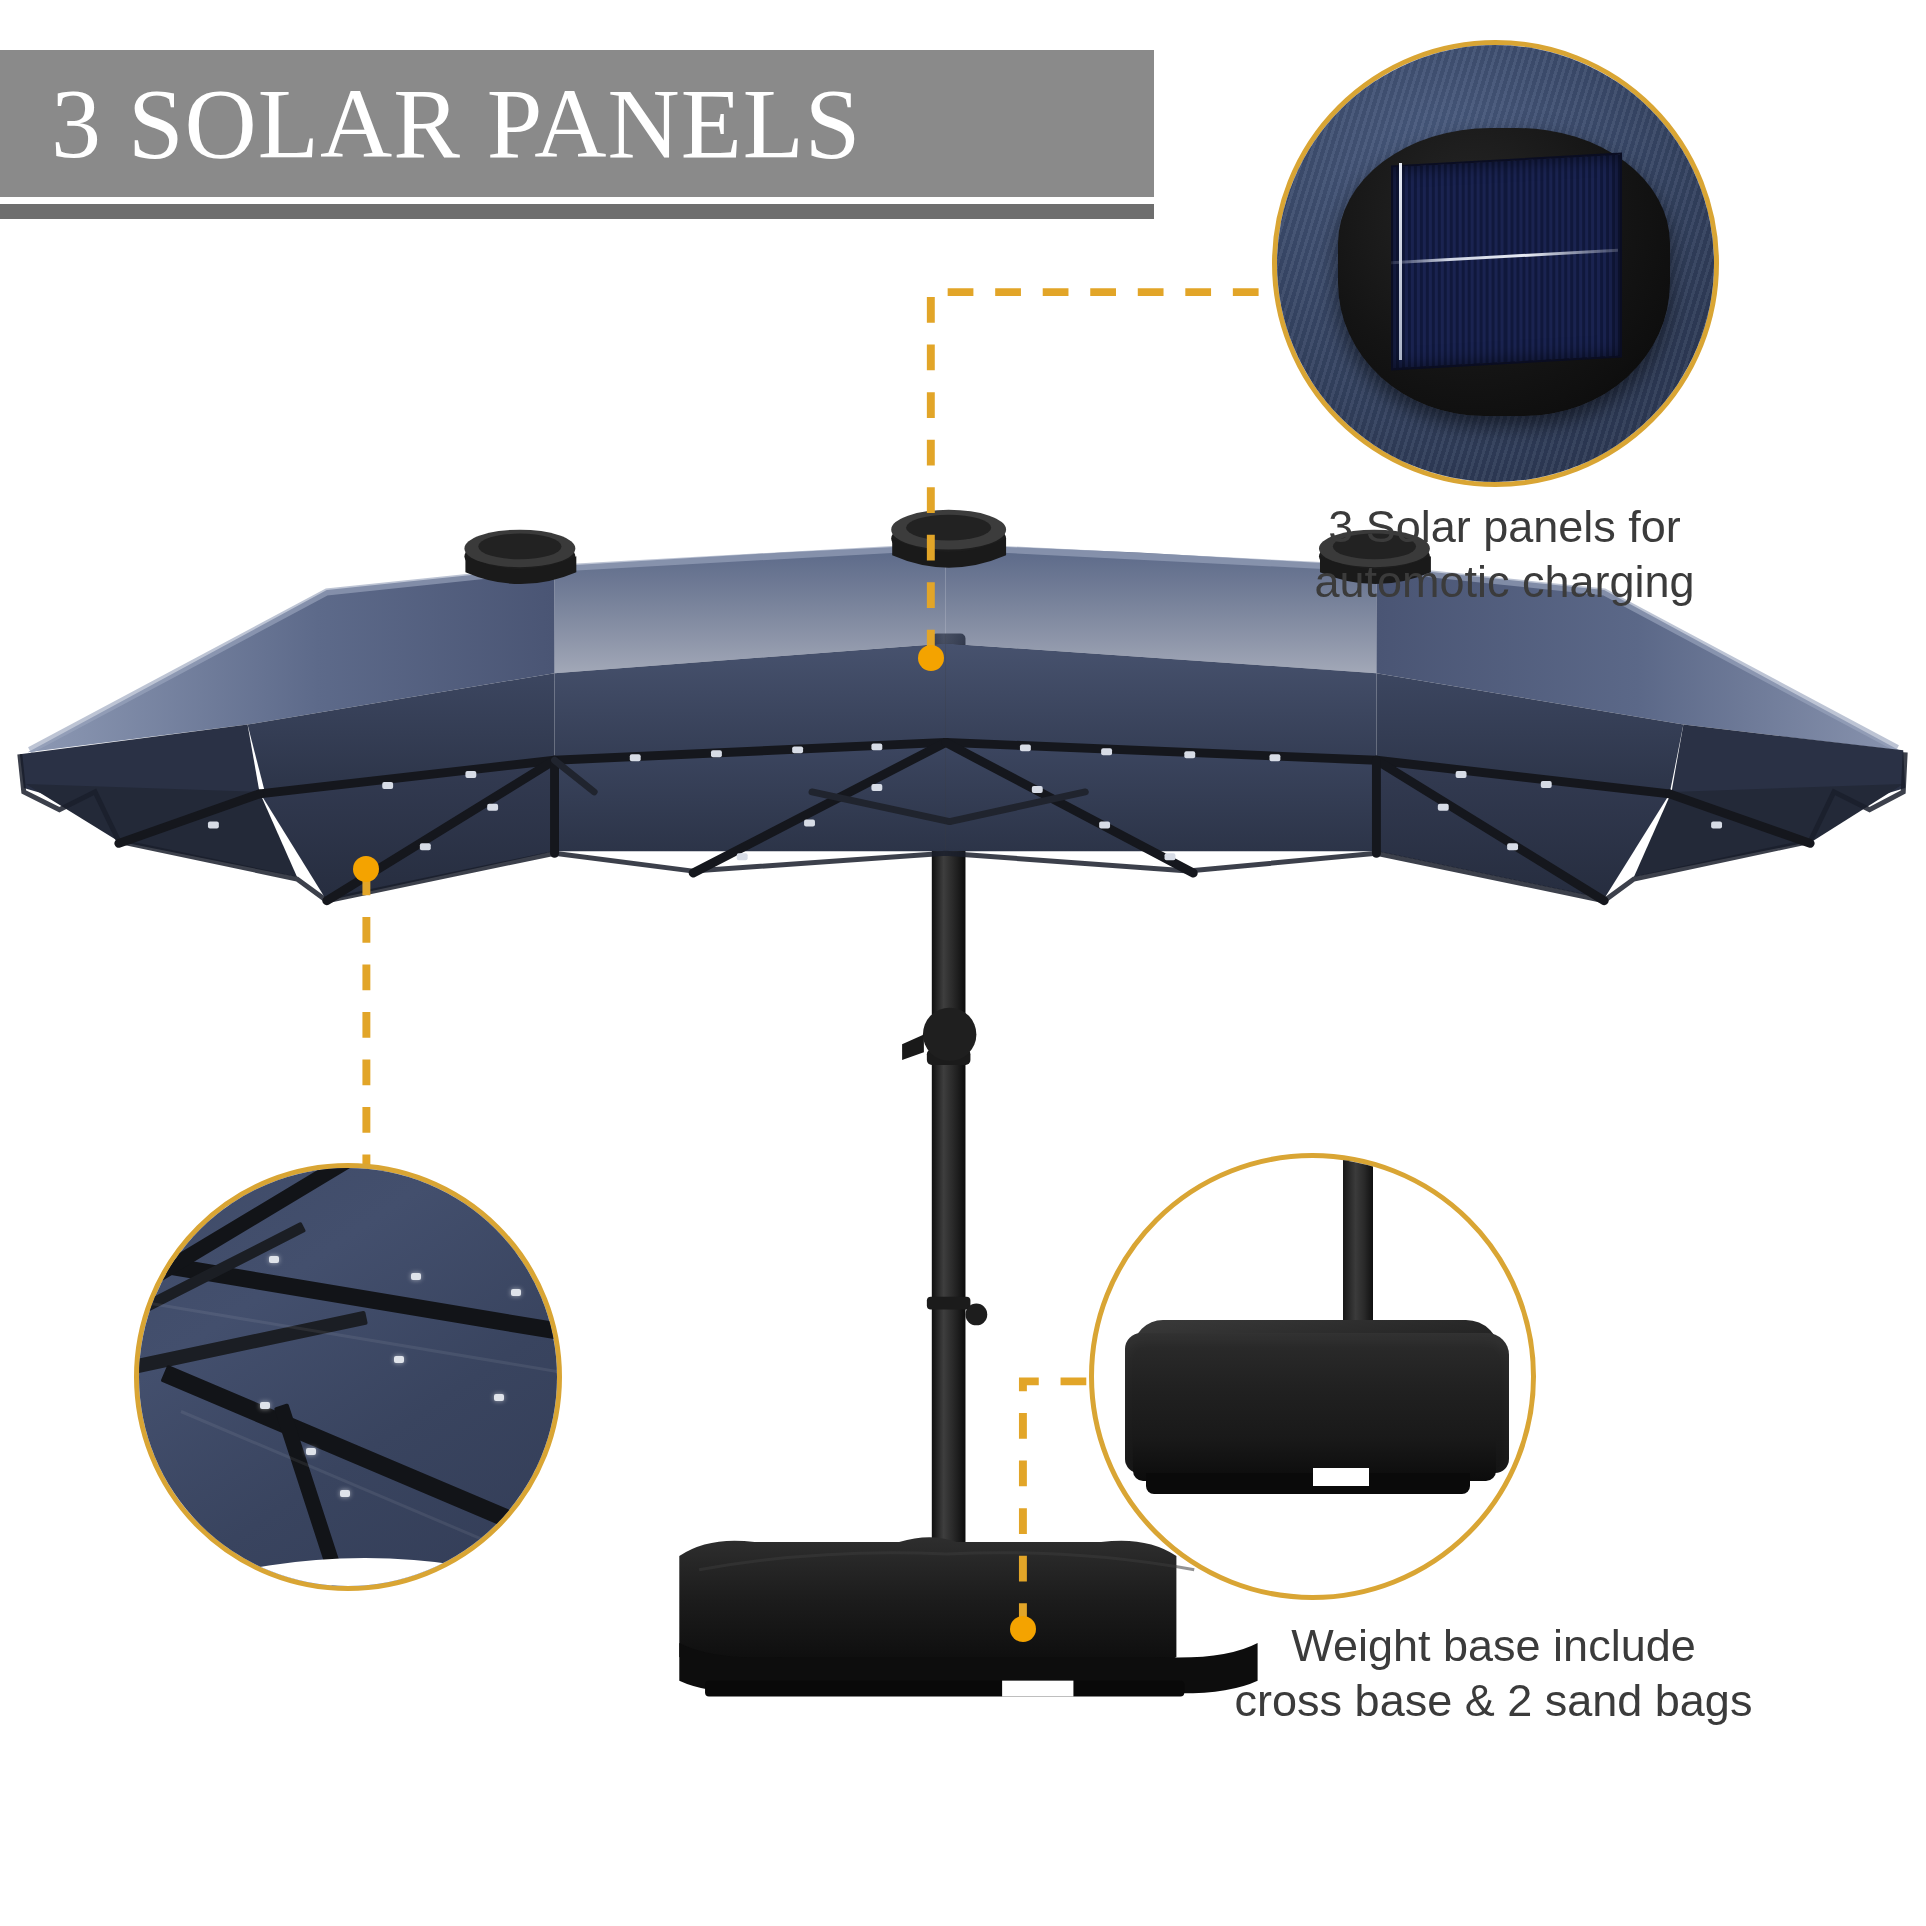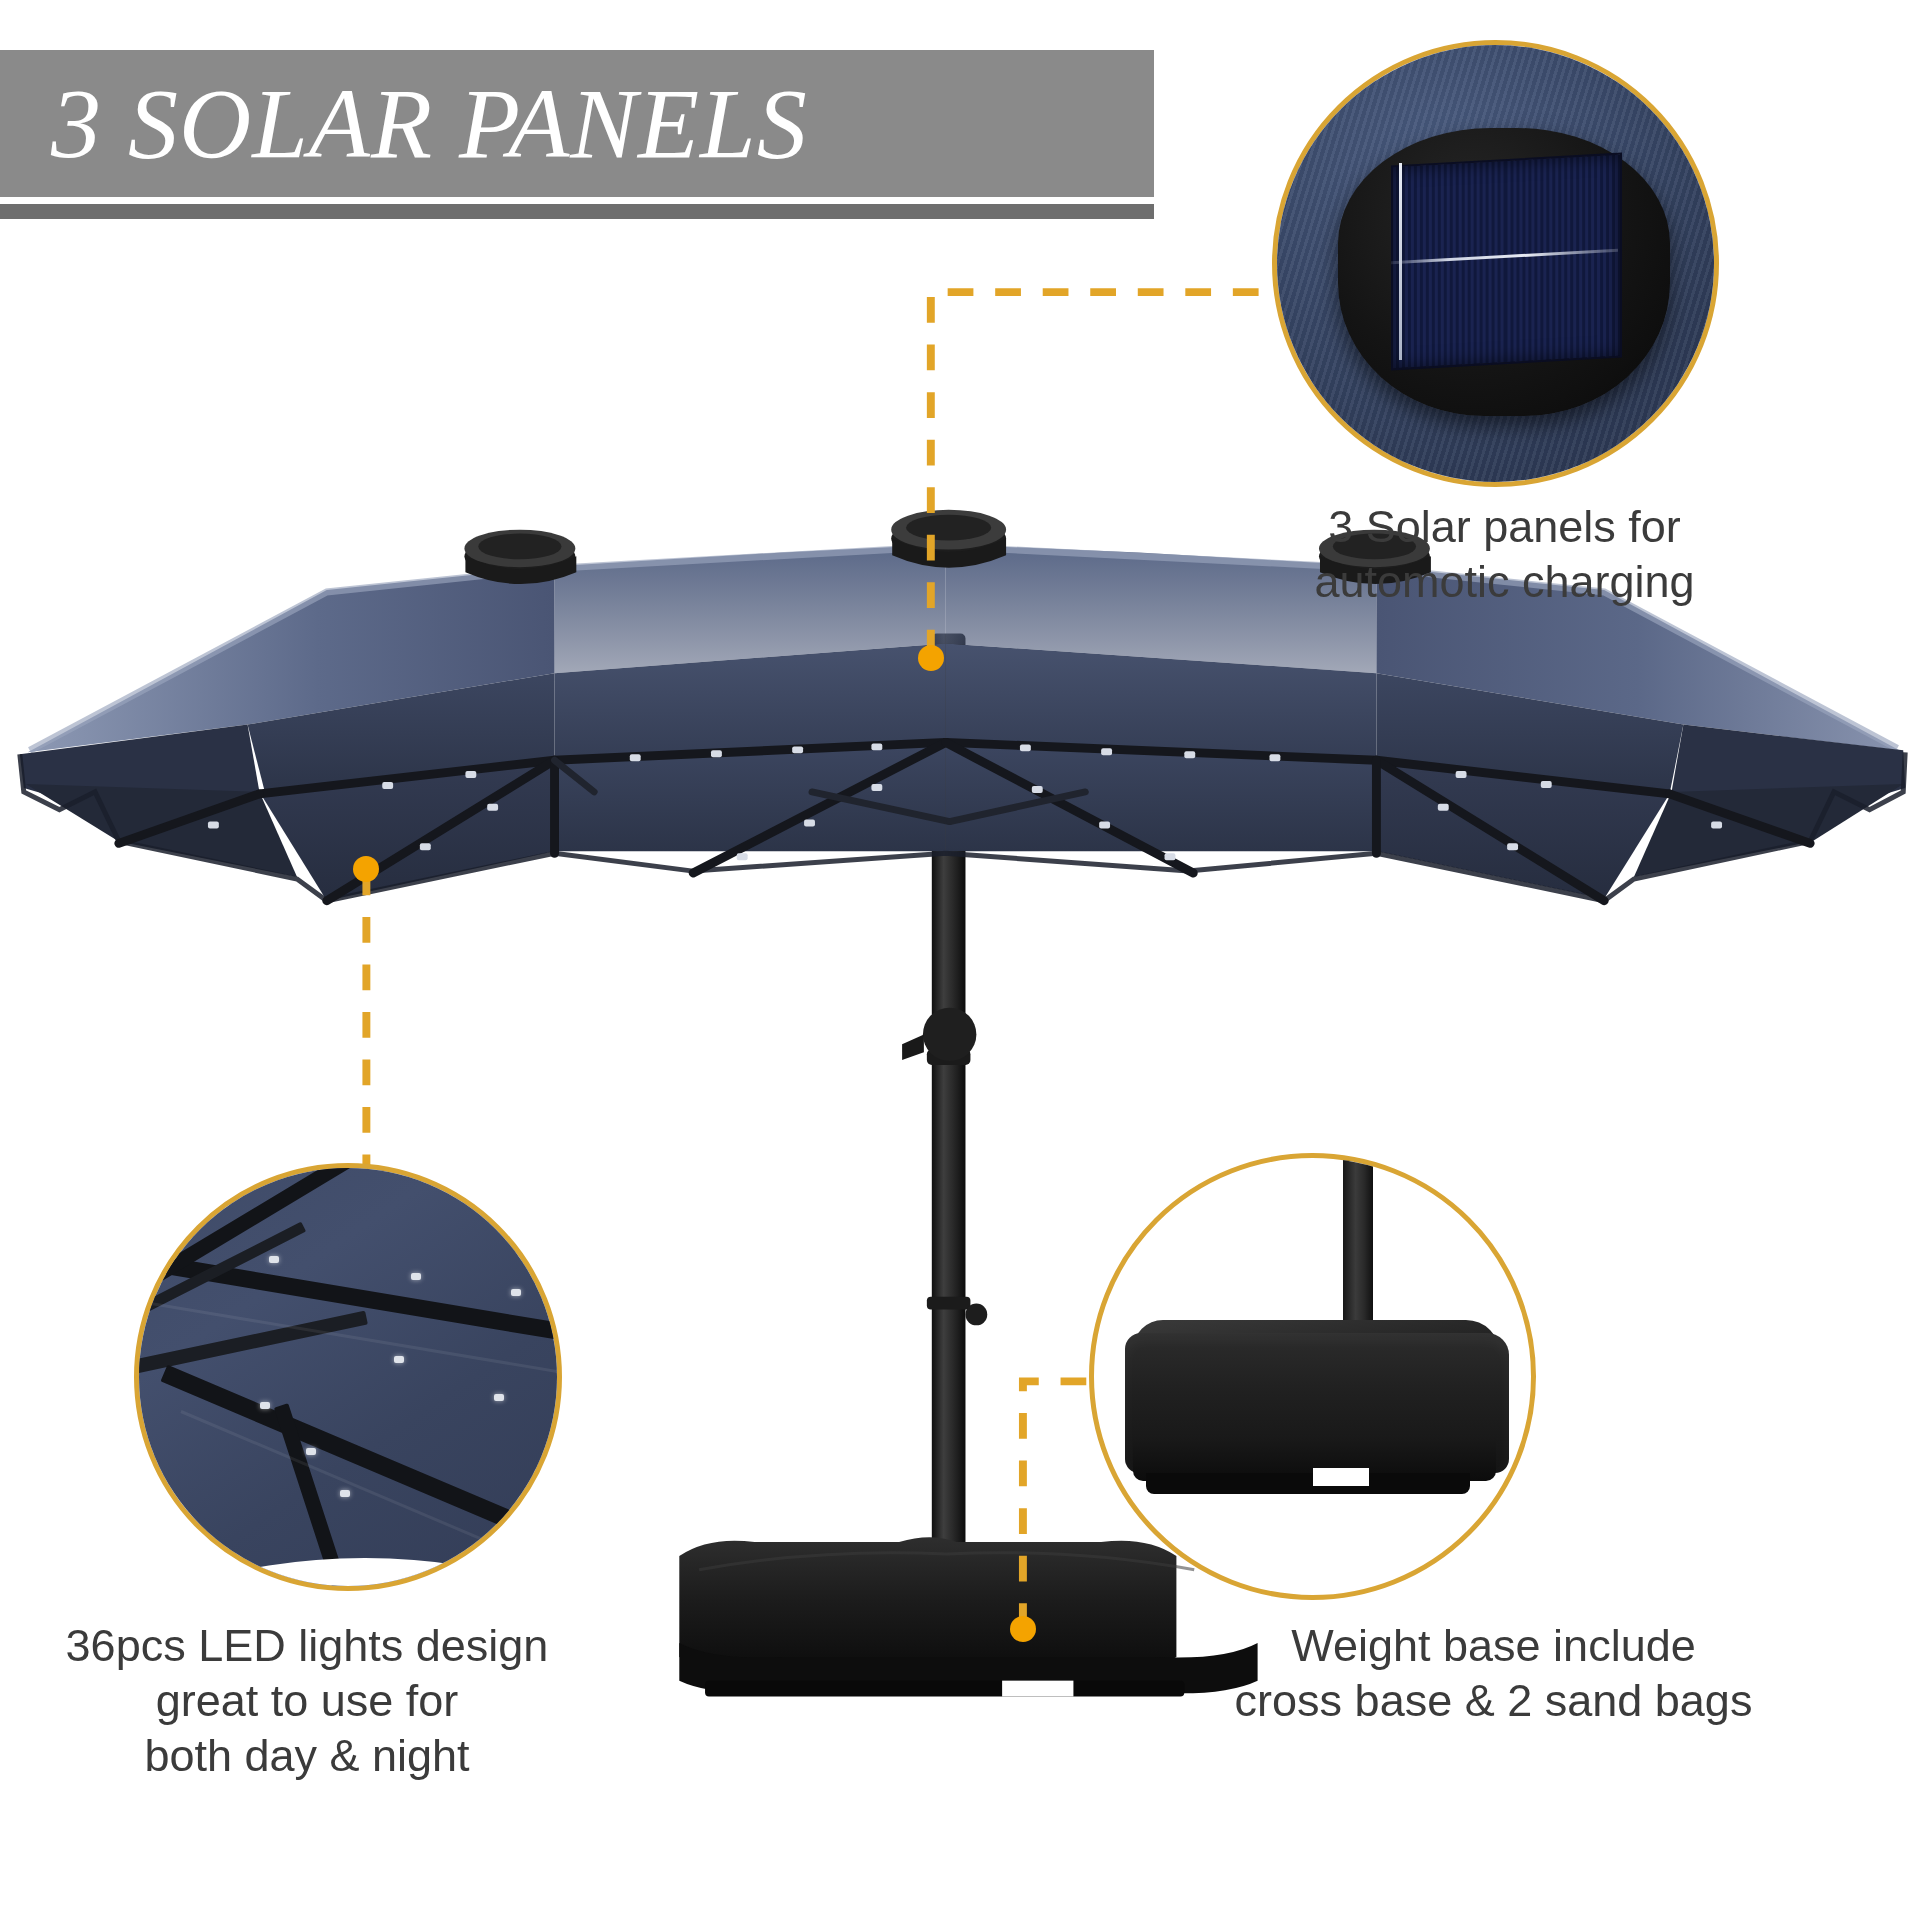--- a/index.html
+++ b/index.html
@@ -19,21 +19,20 @@
     display:flex;align-items:center;
   }
   .banner-title{
     color:#ffffff;
     font-family:"Liberation Serif", serif;
     font-size:100px;
     letter-spacing:1px;
     margin-left:51px;
     line-height:1;
     white-space:nowrap;
-    font-style:italic;
   }
   .banner-underbar{
     position:absolute;left:0;top:204px;width:1154px;height:15px;
     background:#6e6e6e;
   }
 
   
   .caption{
     position:absolute;
     color:#3b3b3b;
@@ -376,20 +375,17 @@
       <div class="base-top"></div>
       <div class="base-body"></div>
       <div class="base-skirt"></div>
       <div class="base-foot"></div>
       <div class="base-notch"></div>
     </div>
   </div>
 
   <div class="caption" id="cap-solar">3 Solar panels for
 automotic charging</div>
-  <div class="caption" id="cap-led">36pcs LED lights design
-great to use for
-both day &amp; night</div>
   <div class="caption" id="cap-base">Weight base include
 cross base &amp; 2 sand bags</div>
 
 </div>
 
 
 </body></html>

